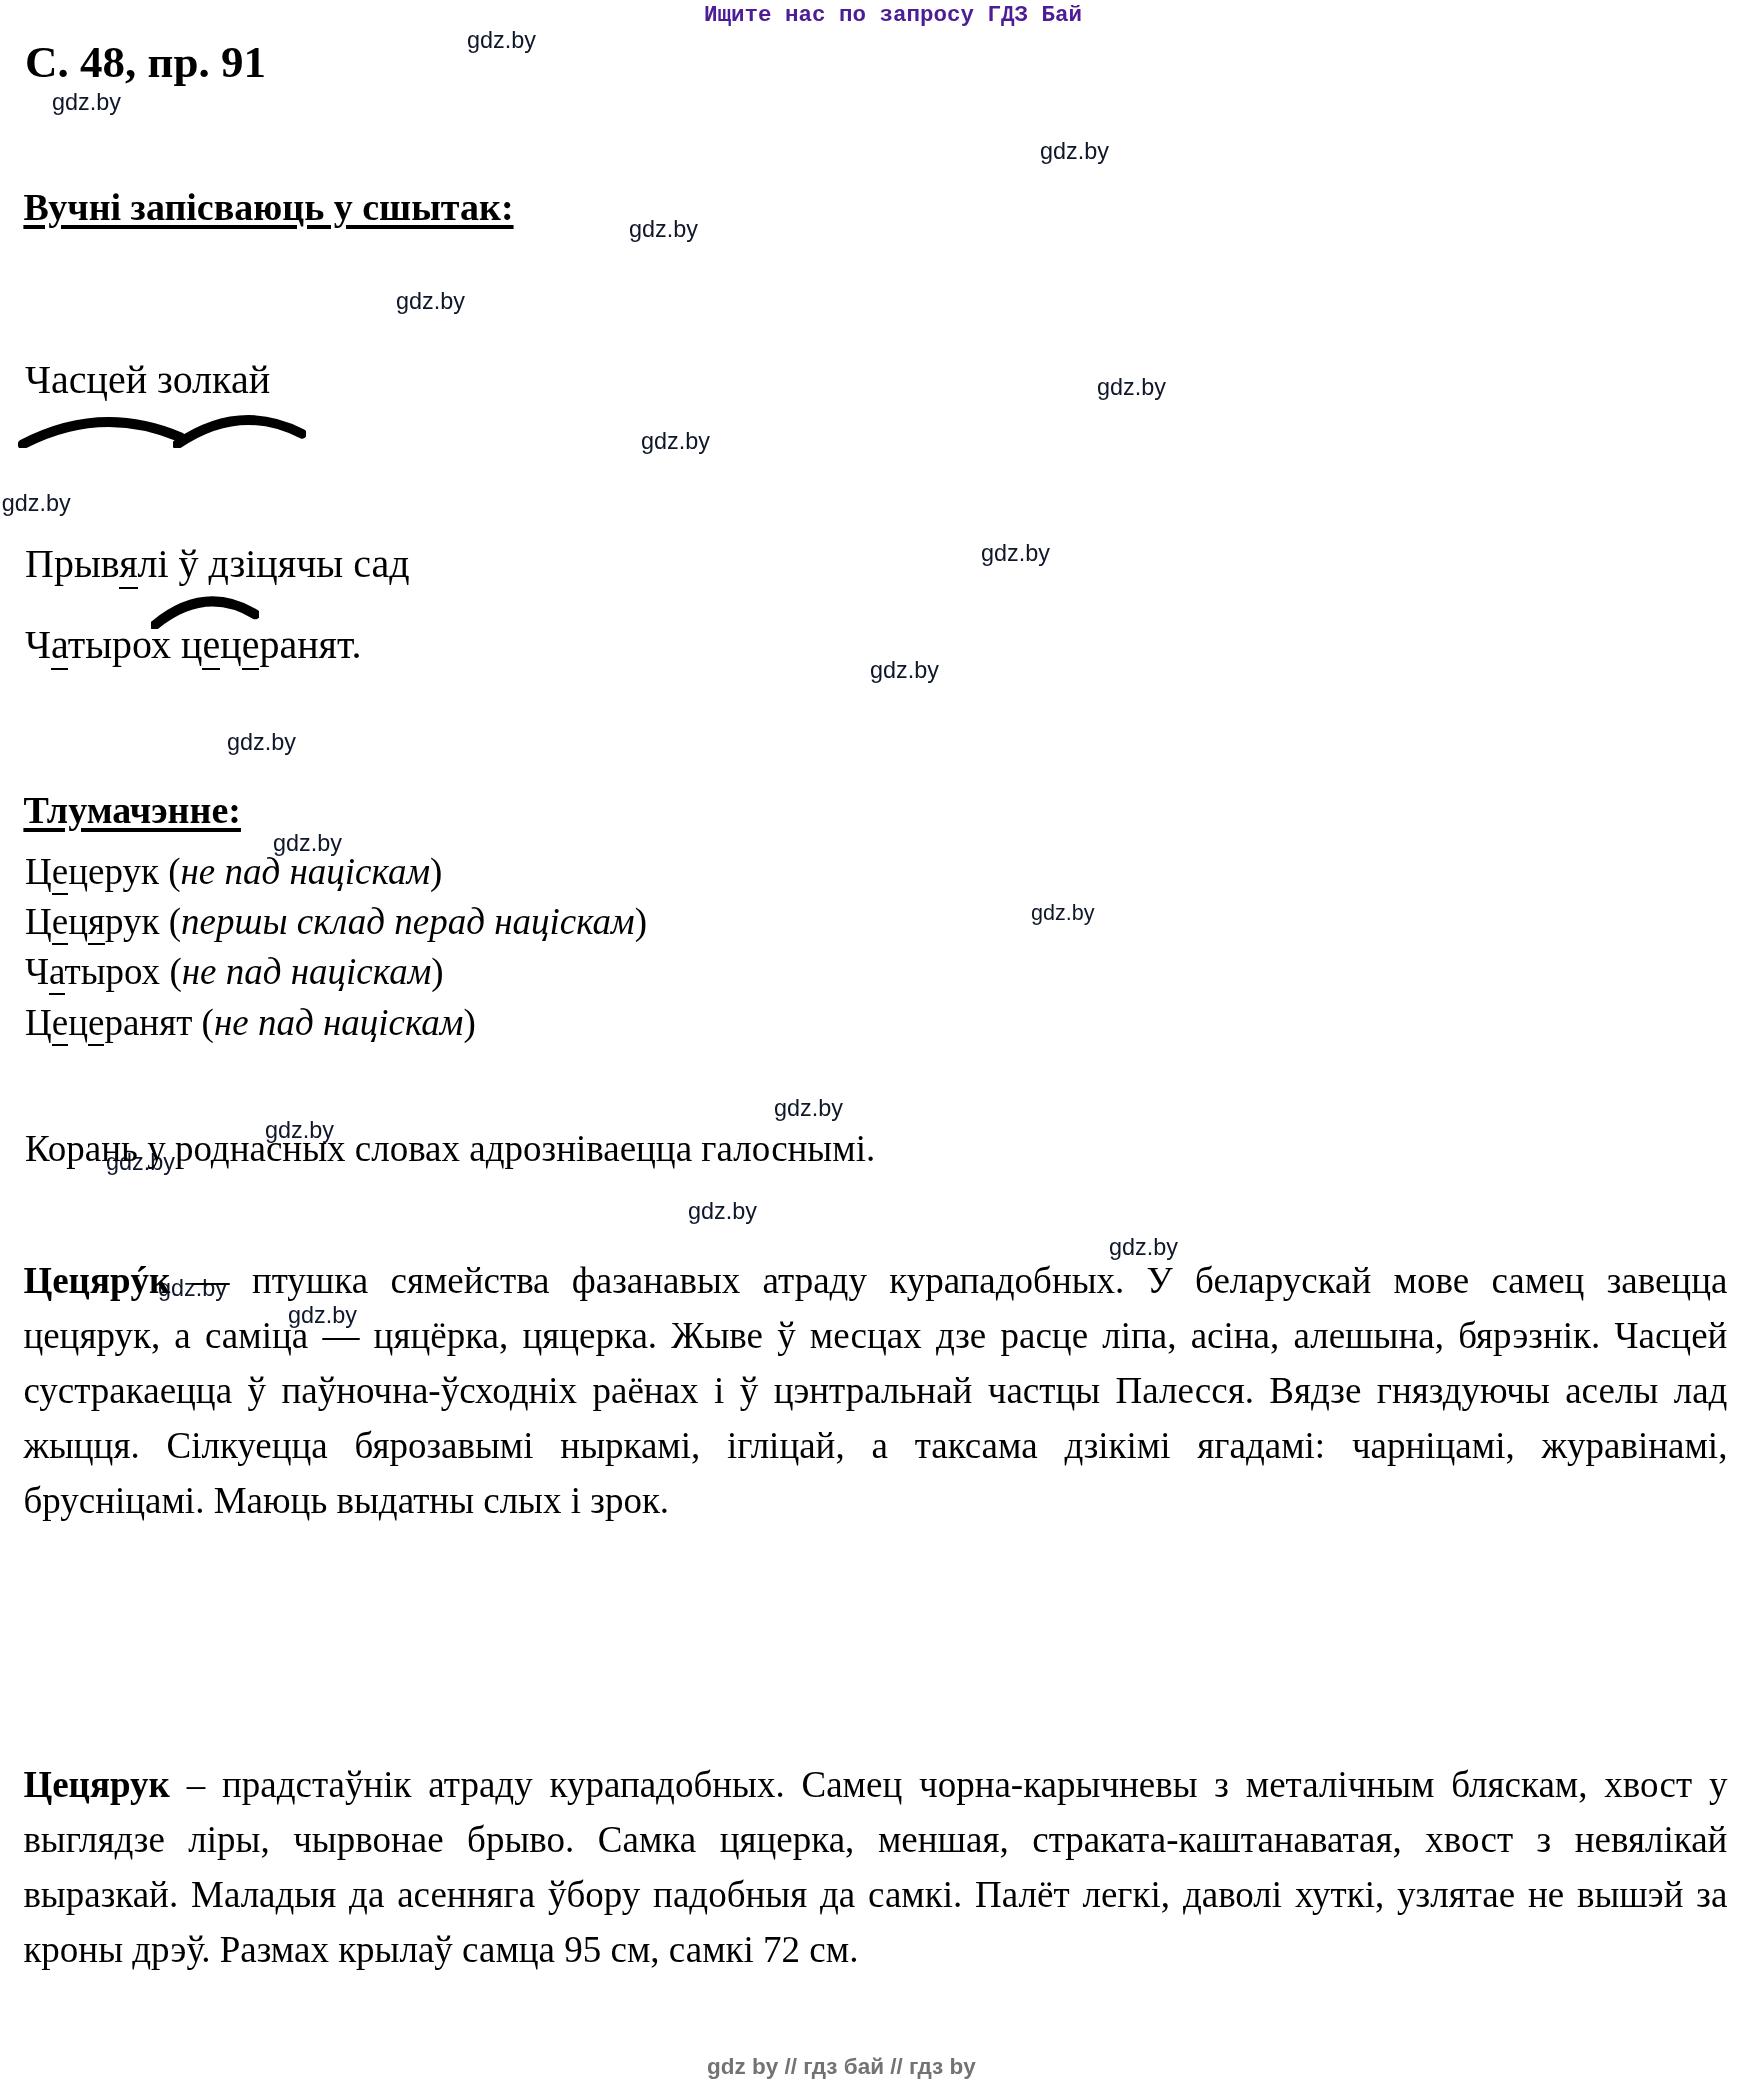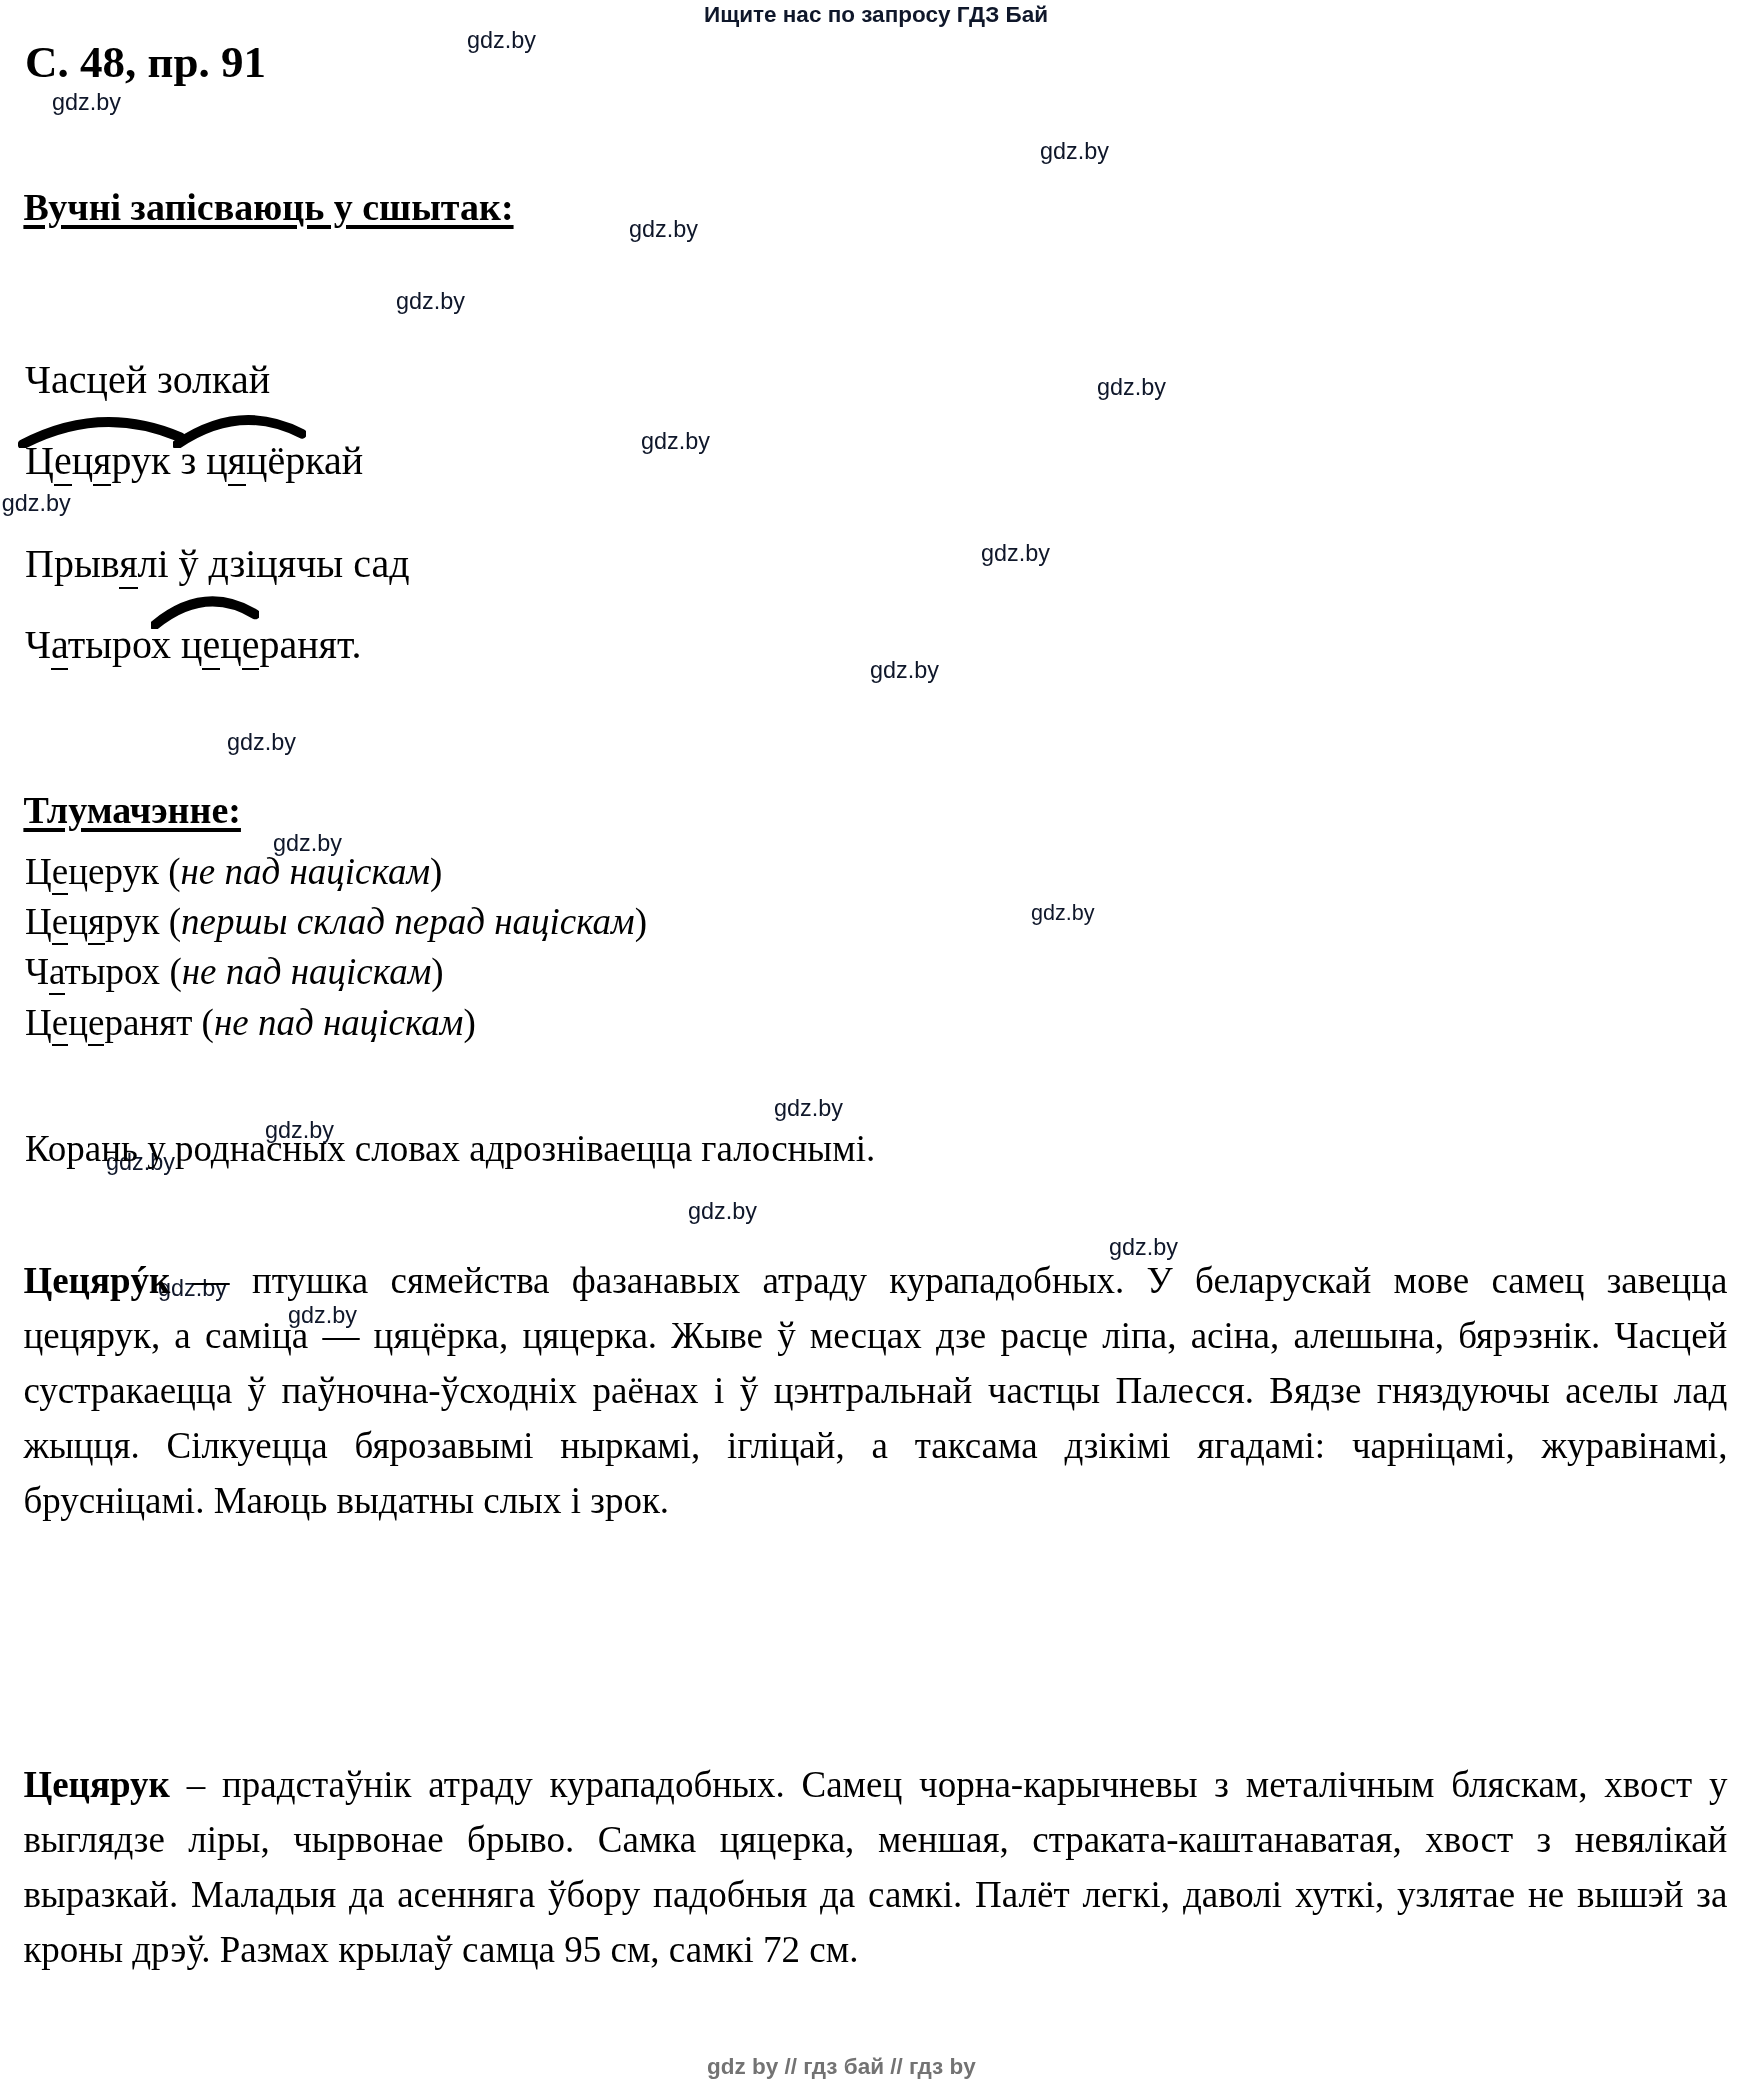--- a/index.html
+++ b/index.html
@@ -115,21 +115,21 @@
   .arc {
     position: absolute;
     pointer-events: none;
   }
 </style>
 </head>
 <body>
 
 <div id="page">
 
-  <div class="promo-top" style="color: #0f172a;">Ищите нас по запросу ГДЗ Бай</div>
+  <div class="promo-top" style="color: #4c1d95; font-family: Liberation Mono, monospace;">Ищите нас по запросу ГДЗ Бай</div>
 
   <div class="wm" style="left:467px;top:27px;font-size:23.4px;">gdz.by</div>
   <div class="wm" style="left:52px;top:89px;font-size:23.4px;">gdz.by</div>
   <div class="wm" style="left:1040px;top:138px;font-size:23.4px;">gdz.by</div>
   <div class="wm" style="left:629px;top:216px;font-size:23.4px;">gdz.by</div>
   <div class="wm" style="left:396px;top:288px;font-size:23.4px;">gdz.by</div>
   <div class="wm" style="left:1097px;top:374px;font-size:23.4px;">gdz.by</div>
   <div class="wm" style="left:641px;top:428px;font-size:23.4px;">gdz.by</div>
   <div class="wm" style="left:1.8px;top:490px;font-size:23.4px;">gdz.by</div>
   <div class="wm" style="left:981px;top:540px;font-size:23.4px;">gdz.by</div>
@@ -144,23 +144,20 @@
   <div class="wm" style="left:1109px;top:1234px;font-size:23.4px;">gdz.by</div>
   <div class="wm" style="left:158px;top:1275px;font-size:23.4px;">gdz.by</div>
   <div class="wm" style="left:288px;top:1302px;font-size:23.4px;">gdz.by</div>
 
   <div class="page-title">С. 48, пр. 91</div>
 
   <div class="sec-head" style="left:23.4px;top:185px;">Вучні запісваюць у сшытак:</div>
 
   <div class="verse-line" style="top:356px;">Часцей золкай</div>
 
-  <div class="verse-line" style="top:437px;">
-    <span>Ц<span class="u">е</span>ц<span class="u">я</span>рук з ц<span class="u">я</span>цёркай</span>
-  </div>
 
   <svg class="arc" style="left:18px;top:407px;" width="167" height="41" viewBox="0 0 185 46">
     <path d="M4 42 Q 92 -4 181 34" fill="none" stroke="#000" stroke-width="11" stroke-linecap="round"></path>
   </svg>
 
   <svg class="arc" style="left:173px;top:407px;" width="133" height="41" viewBox="0 0 148 46">
     <path d="M4 42 Q 74 -6 144 30" fill="none" stroke="#000" stroke-width="11" stroke-linecap="round"></path>
   </svg>
 
   <div class="verse-line" style="top:540px;">

